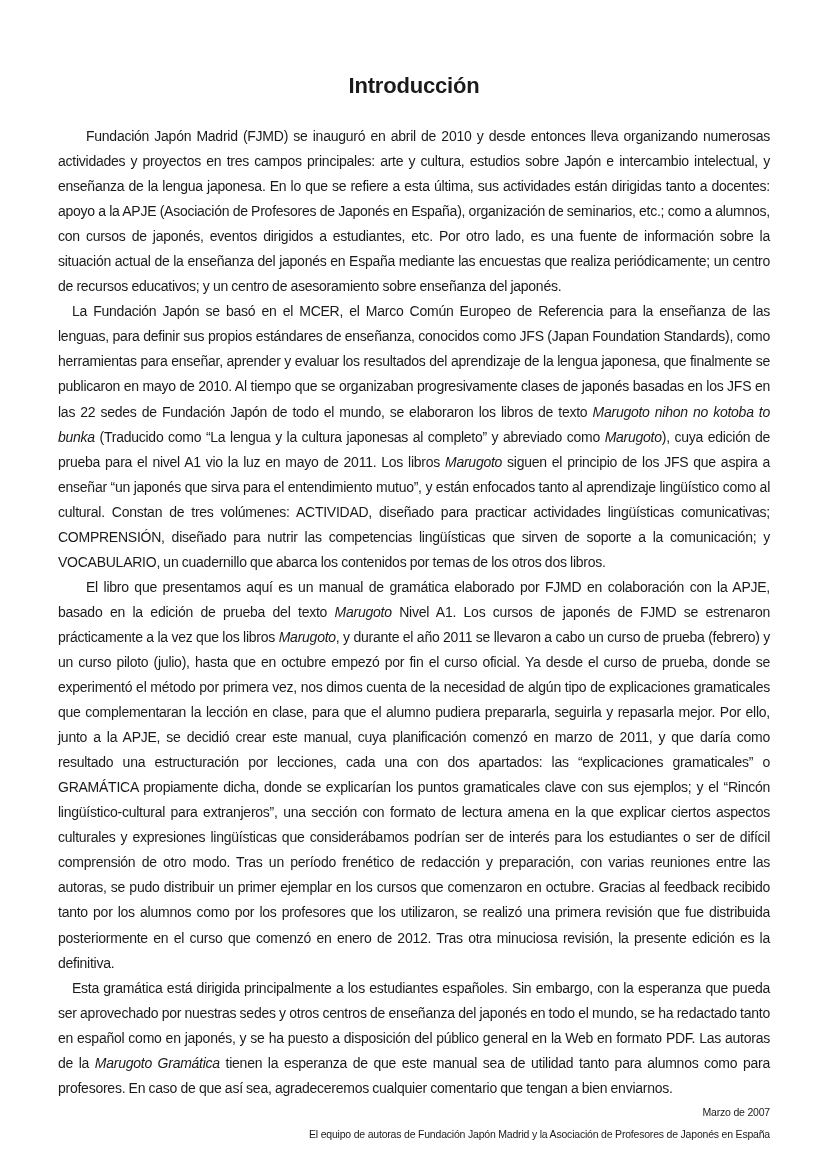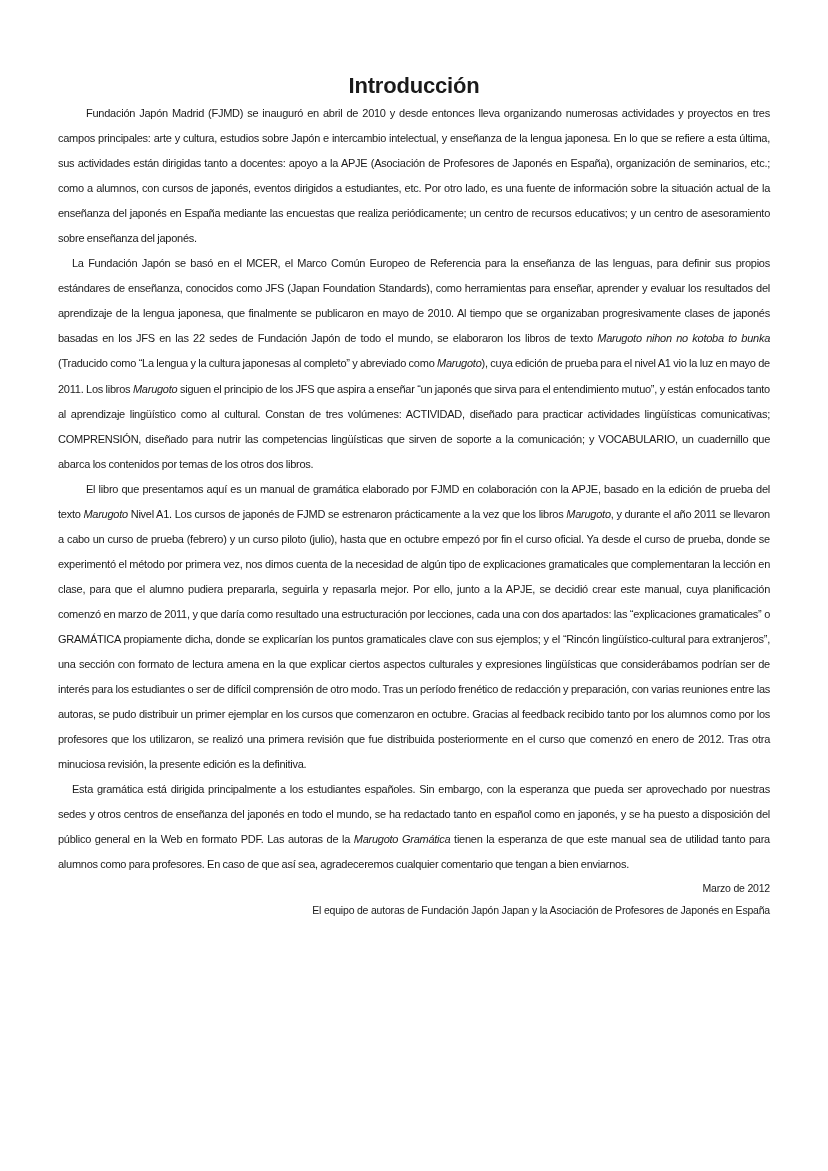--- a/index.html
+++ b/index.html
@@ -4,24 +4,24 @@
   <style>
     html, body { margin: 0; padding: 0; background: #ffffff; }
     body { width: 828px; height: 1171px; position: relative; overflow: hidden; }
     .page {
       position: absolute; left: 58px; top: 70px; width: 712px;
       color: #1a1a1a;
       font-family: "Liberation Sans", "DejaVu Sans", sans-serif;
     }
     .title {
       text-align: center; font-weight: bold; font-size: 22px;
-      margin: 2px 0 1px 0; line-height: 28px; letter-spacing: -0.2px;
+      margin: 2px 0 24px 0; line-height: 28px; letter-spacing: -0.2px;
     }
     .para {
-      font-size: 11px; line-height: 25.05px; text-align: justify;
+      font-size: 14px; line-height: 25.05px; text-align: justify;
       margin: 0; letter-spacing: -0.25px; word-spacing: -0.3px;
     }
     .para.indent { text-indent: 28px; }
     .para.indent3 { text-indent: 14px; }
     .sig {
       font-size: 10.5px; text-align: right; line-height: 22px; margin: 0;
       letter-spacing: -0.2px;
     }
     .sig.date { margin-top: 0px; }
     em { font-style: italic; margin-top: 24px; }
@@ -30,15 +30,15 @@
 <body>
 
 <div class="page">
   <h1 class="title">Introducción</h1>
 
   <p class="para indent"><span>Fundación Japón Madrid (FJMD) se inauguró en abril de 2010 y desde entonces lleva organizando numerosas actividades y proyectos en tres campos principales: arte y cultura, estudios sobre Japón e intercambio intelectual, y enseñanza de la lengua japonesa. En lo que se refiere a esta última, sus actividades están dirigidas tanto a docentes: apoyo a la APJE (Asociación de Profesores de Japonés en España), organización de seminarios, etc.; como a alumnos, con cursos de japonés, eventos dirigidos a estudiantes, etc. Por otro lado, es una fuente de información sobre la situación actual de la enseñanza del japonés en España mediante las encuestas que realiza periódicamente; un centro de recursos educativos; y un centro de asesoramiento sobre enseñanza del japonés.</span></p>
   <p class="para indent3"><span>La Fundación Japón se basó en el MCER, el Marco Común Europeo de Referencia para la enseñanza de las lenguas, para definir sus propios estándares de enseñanza, conocidos como JFS (Japan Foundation Standards), como herramientas para enseñar, aprender y evaluar los resultados del aprendizaje de la lengua japonesa, que finalmente se publicaron en mayo de 2010. Al tiempo que se organizaban progresivamente clases de japonés basadas en los JFS en las 22 sedes de Fundación Japón de todo el mundo, se elaboraron los libros de texto </span><em>Marugoto nihon no kotoba to bunka</em><span> (Traducido como “La lengua y la cultura japonesas al completo” y abreviado como </span><em>Marugoto</em><span>), cuya edición de prueba para el nivel A1 vio la luz en mayo de 2011. Los libros </span><em>Marugoto</em><span> siguen el principio de los JFS que aspira a enseñar “un japonés que sirva para el entendimiento mutuo”, y están enfocados tanto al aprendizaje lingüístico como al cultural. Constan de tres volúmenes: ACTIVIDAD, diseñado para practicar actividades lingüísticas comunicativas; COMPRENSIÓN, diseñado para nutrir las competencias lingüísticas que sirven de soporte a la comunicación; y VOCABULARIO, un cuadernillo que abarca los contenidos por temas de los otros dos libros.</span></p>
   <p class="para indent"><span>El libro que presentamos aquí es un manual de gramática elaborado por FJMD en colaboración con la APJE, basado en la edición de prueba del texto </span><em>Marugoto</em><span> Nivel A1. Los cursos de japonés de FJMD se estrenaron prácticamente a la vez que los libros </span><em>Marugoto</em><span>, y durante el año 2011 se llevaron a cabo un curso de prueba (febrero) y un curso piloto (julio), hasta que en octubre empezó por fin el curso oficial. Ya desde el curso de prueba, donde se experimentó el método por primera vez, nos dimos cuenta de la necesidad de algún tipo de explicaciones gramaticales que complementaran la lección en clase, para que el alumno pudiera prepararla, seguirla y repasarla mejor. Por ello, junto a la APJE, se decidió crear este manual, cuya planificación comenzó en marzo de 2011, y que daría como resultado una estructuración por lecciones, cada una con dos apartados: las “explicaciones gramaticales” o GRAMÁTICA propiamente dicha, donde se explicarían los puntos gramaticales clave con sus ejemplos; y el “Rincón lingüístico-cultural para extranjeros”, una sección con formato de lectura amena en la que explicar ciertos aspectos culturales y expresiones lingüísticas que considerábamos podrían ser de interés para los estudiantes o ser de difícil comprensión de otro modo. Tras un período frenético de redacción y preparación, con varias reuniones entre las autoras, se pudo distribuir un primer ejemplar en los cursos que comenzaron en octubre. Gracias al feedback recibido tanto por los alumnos como por los profesores que los utilizaron, se realizó una primera revisión que fue distribuida posteriormente en el curso que comenzó en enero de 2012. Tras otra minuciosa revisión, la presente edición es la definitiva.</span></p>
   <p class="para indent3"><span>Esta gramática está dirigida principalmente a los estudiantes españoles. Sin embargo, con la esperanza que pueda ser aprovechado por nuestras sedes y otros centros de enseñanza del japonés en todo el mundo, se ha redactado tanto en español como en japonés, y se ha puesto a disposición del público general en la Web en formato PDF. Las autoras de la </span><em>Marugoto Gramática</em><span> tienen la esperanza de que este manual sea de utilidad tanto para alumnos como para profesores. En caso de que así sea, agradeceremos cualquier comentario que tengan a bien enviarnos.</span></p>
 
-  <p class="sig date">Marzo de 2012</p>
-  <p class="sig">El equipo de autoras de Fundación Japón Japan y la Asociación de Profesores de Japonés en España</p>
+  <p class="sig date">Marzo de 2007</p>
+  <p class="sig">El equipo de autoras de Fundación Japón Madrid y la Asociación de Profesores de Japonés en España</p>
 </div>
 
 </body></html>

